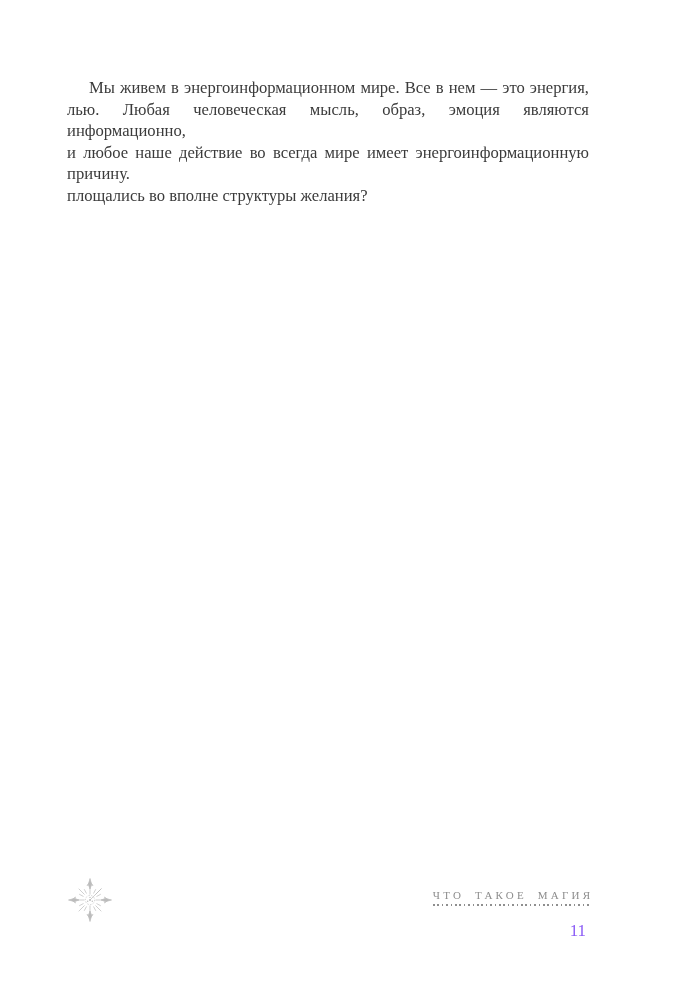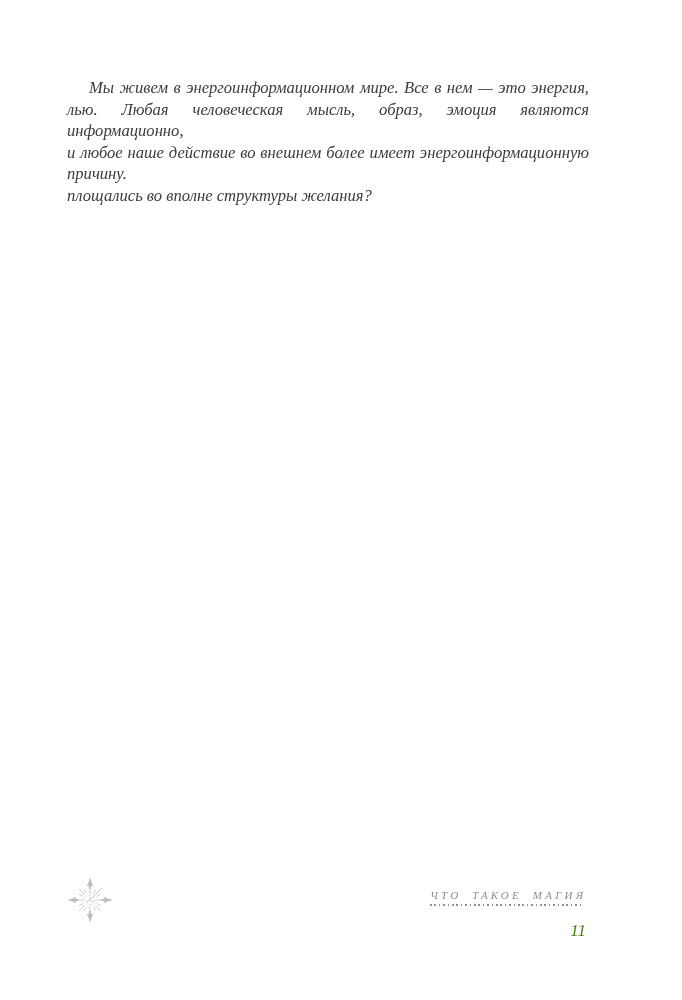--- a/index.html
+++ b/index.html
@@ -7,21 +7,20 @@
     padding: 0;
     background: #ffffff;
   }
   .page {
     position: relative;
     width: 682px;
     height: 999px;
     background: #ffffff;
     font-family: "Liberation Serif", serif;
     overflow: hidden;
-    font-style: italic;
   }
   .text-block {
     position: absolute;
     left: 67px;
     top: 77px;
     width: 522px;
     color: #3b3b3b;
     font-size: 16.6px;
     line-height: 21.5px;
   }
@@ -35,21 +34,21 @@
   .line.last { text-align-last: left; }
   .footer-ornament {
     position: absolute;
     left: 66px;
     top: 876px;
     width: 48px;
     height: 48px;
   }
   .running-title-block {
     position: absolute;
-    right: 99px;
+    right: 92px;
     top: 889px;
     display: inline-block;
     text-align: left;
   }
   .running-title {
     font-size: 11px;
     letter-spacing: 3.2px;
     word-spacing: 5px;
     color: #8d8d8d;
     white-space: nowrap;
@@ -59,33 +58,33 @@
     margin-top: 3px;
     height: 2px;
     width: 100%;
     background: repeating-linear-gradient(90deg, #8f8f8f 0 1.6px, transparent 1.6px 4.4px);
   }
   .page-number {
     position: absolute;
     right: 96px;
     top: 921px;
     font-size: 17px;
-    color: #4d7c0f;
+    color: #8b5cf6;
   }
 </style>
 </head>
 <body>
 
 <div class="page">
 
   <div class="text-block">
     <div class="para">
       <div class="line first">Мы живем в энергоинформационном мире. Все в нем — это энергия,</div>
       <div class="line">лью. Любая человеческая мысль, образ, эмоция являются информационно,</div>
-      <div class="line">и любое наше действие во внешнем более имеет энергоинформационную</div>
+      <div class="line">и любое наше действие во всегда мире имеет энергоинформационную</div>
       <div class="line last">причину.</div>
     </div>
     <div class="para">
       <div class="line last">площались во вполне структуры желания?</div>
     </div>
   </div>
 
   <div class="footer-ornament">
     <svg width="48" height="48" viewBox="0 0 48 48" xmlns="http://www.w3.org/2000/svg">
       <g stroke="#bcbcbc" stroke-width="0.7" fill="#bcbcbc">

